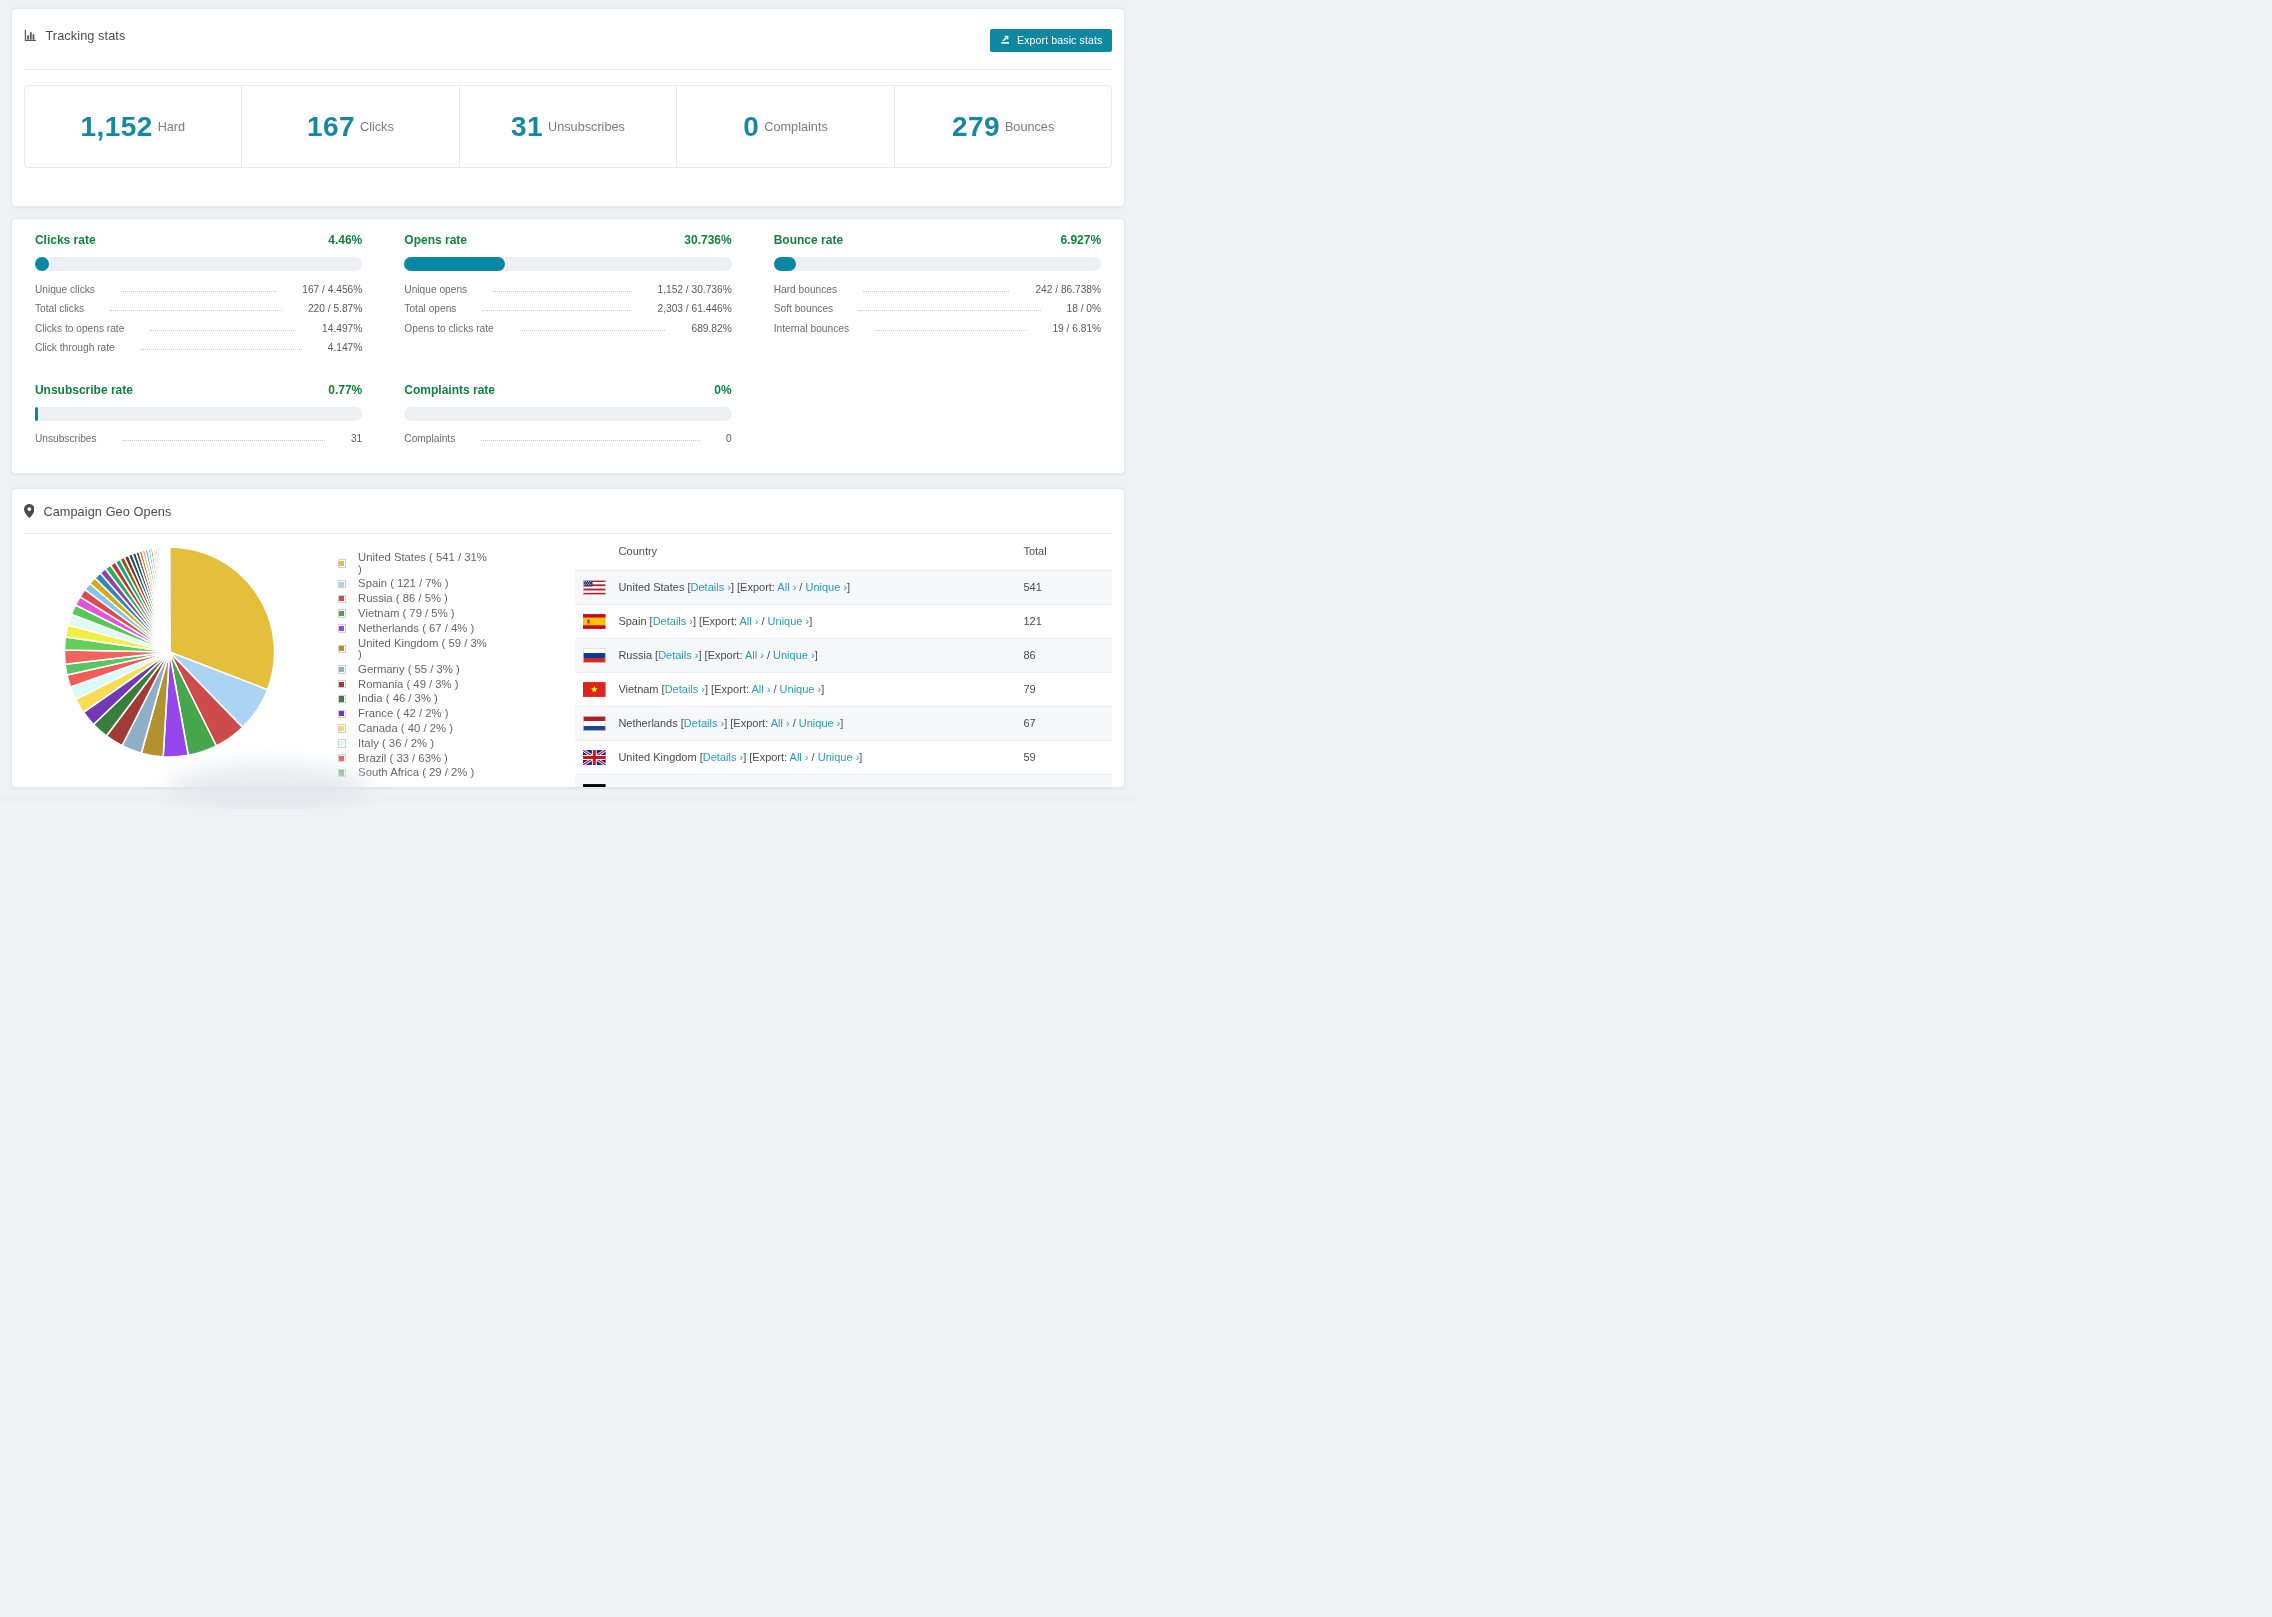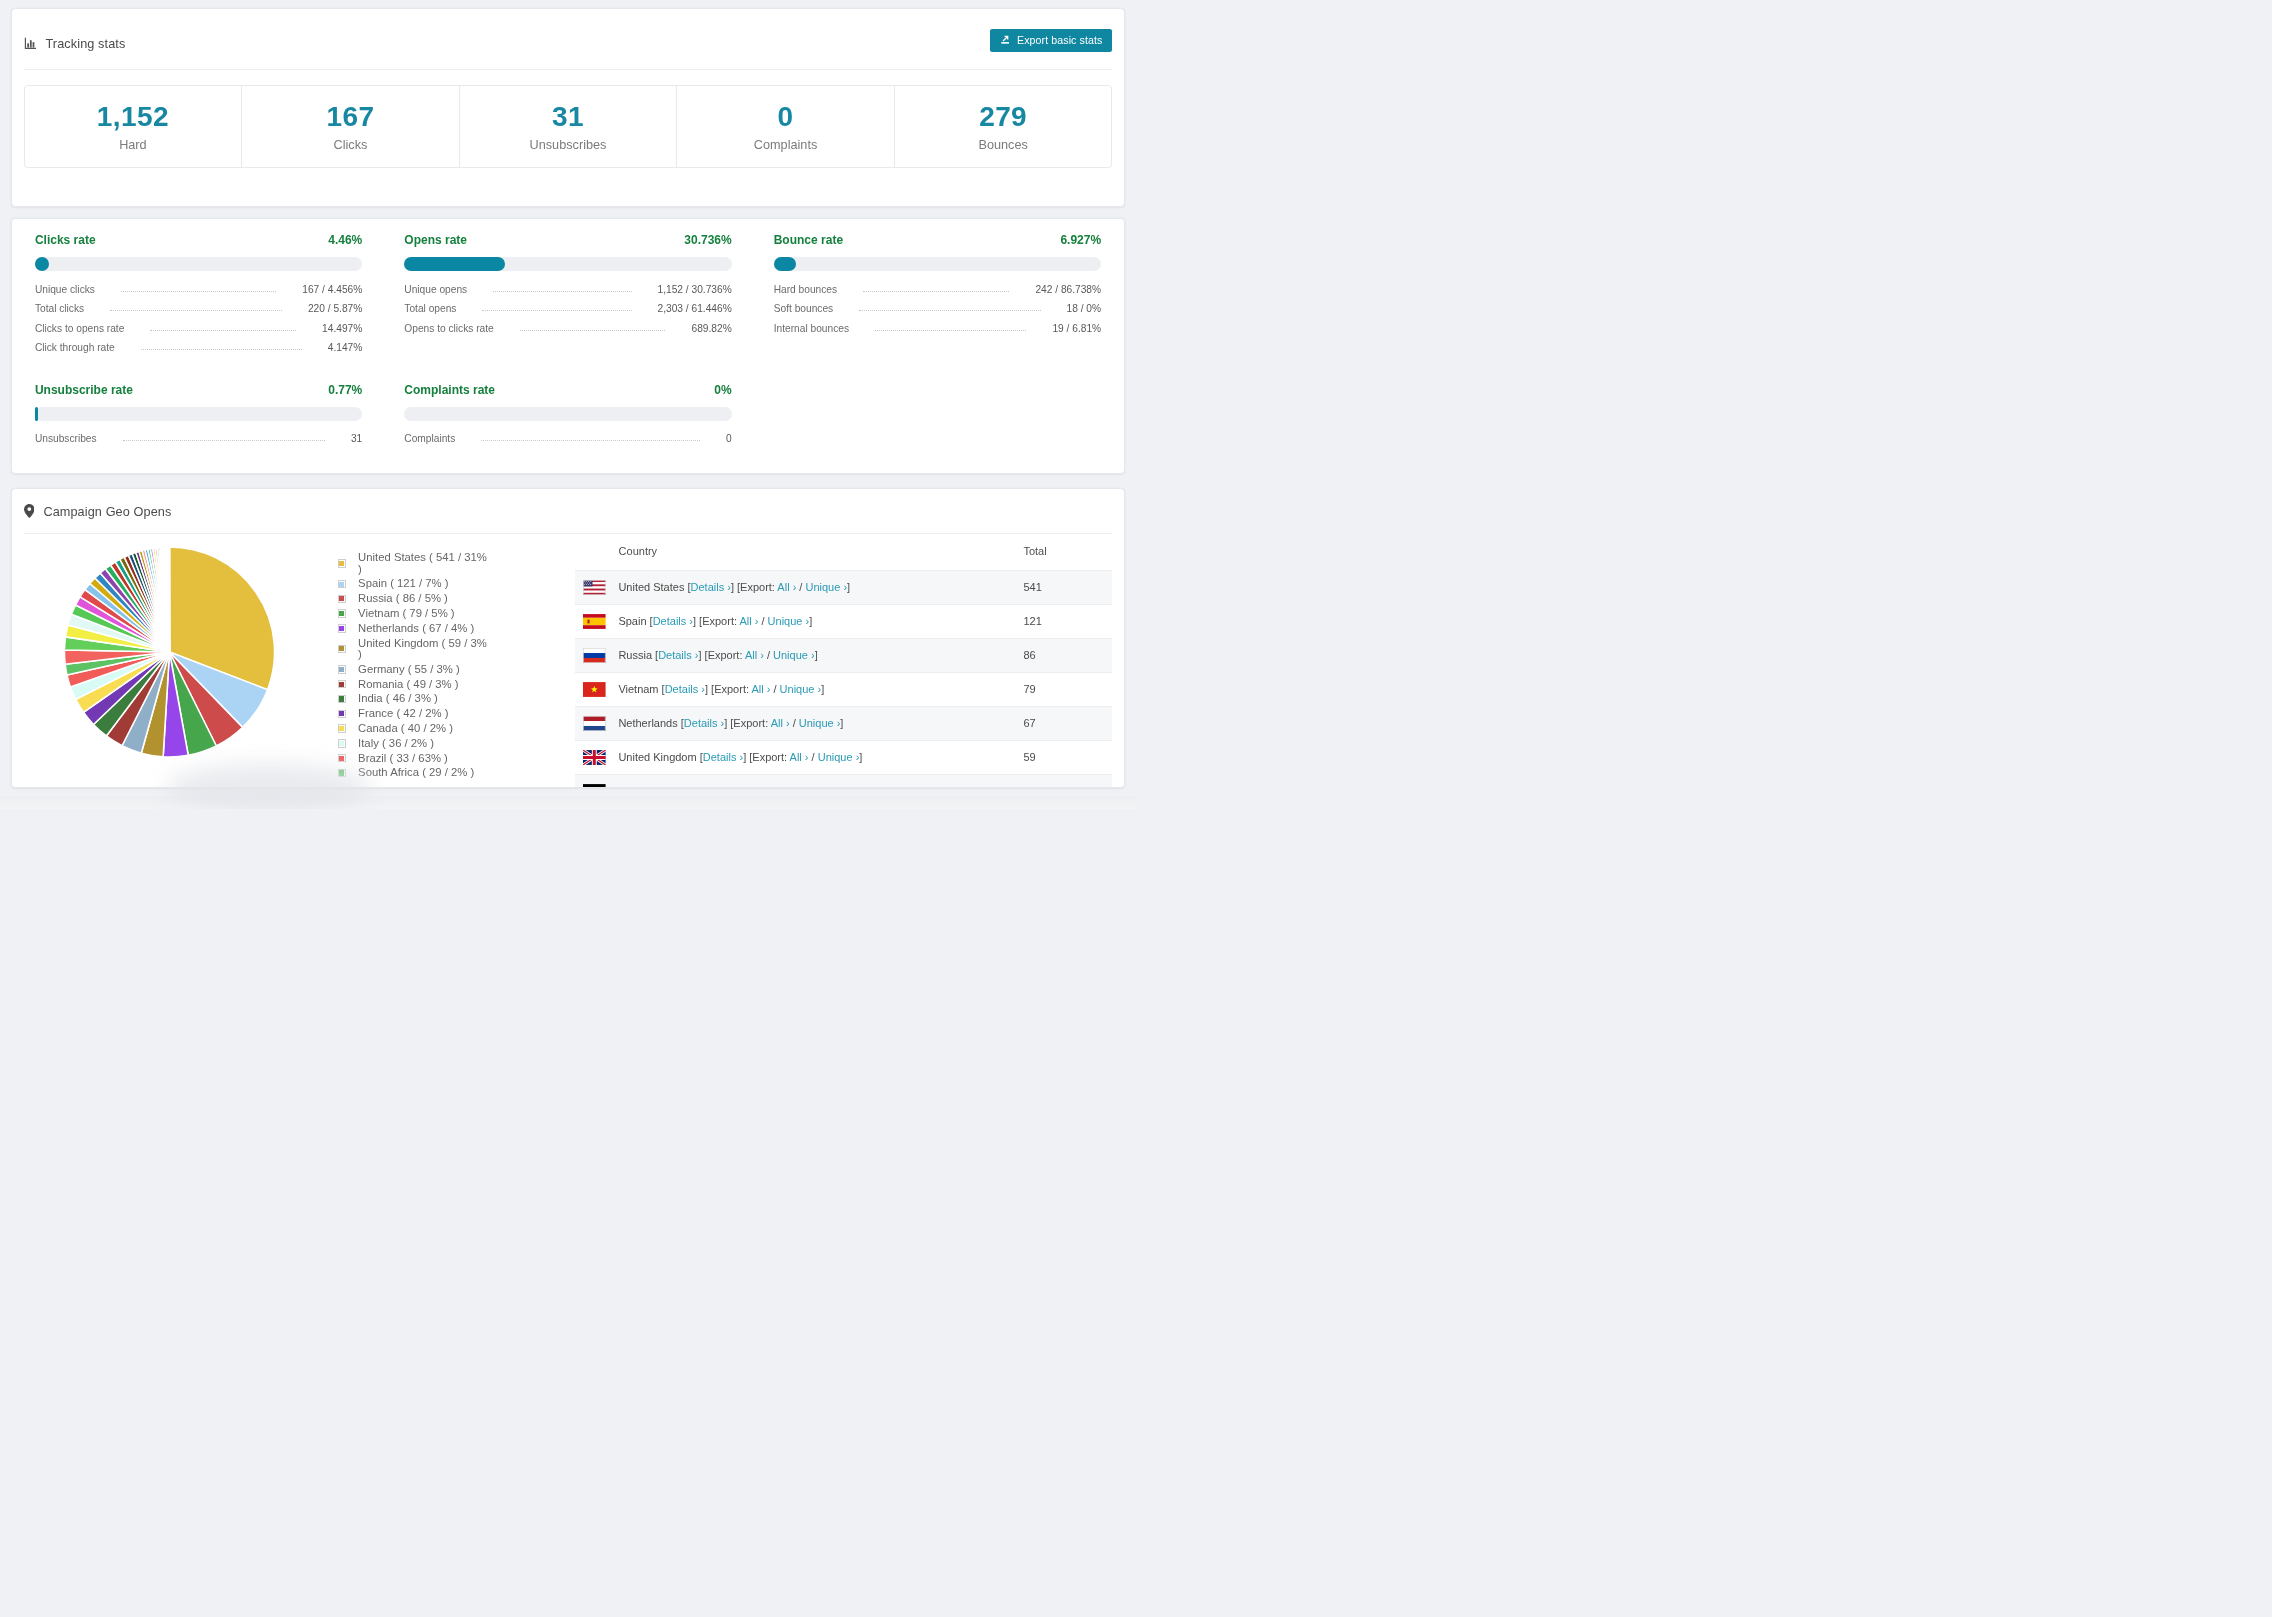--- a/index.html
+++ b/index.html
@@ -13,42 +13,42 @@
   }
   .card {
     background:#fff;
     border:0.7px solid #e4e7ec;
     border-radius:4.2px;
     margin:0 11.3px;
     box-shadow:0 0.7px 2.1px rgba(60,64,67,.08);
     position:relative;
   }
   .card-head {
-    display:flex; justify-content:space-between; align-items:flex-end;
+    display:flex; justify-content:space-between; align-items:flex-start;
     margin:0 11.3px; padding:20px 0 17px;
     border-bottom:0.7px solid #ececee;
   }
   .head-left { display:flex; align-items:center; gap:9.2px; }
   .card-title { font-size:12.7px; color:#4b4b4b; letter-spacing:0.1px; }
 
   
   #tracking-card { margin-top:7.8px; }
   .export-btn {
     display:flex; align-items:center; gap:6.4px;
     background:#0f87a1; color:#fff; border:none; border-radius:2.1px;
     font-size:10.6px; height:23px; padding:0 10px;
     font-family:inherit; cursor:pointer; letter-spacing:0.1px;
   }
   .stats-box {
     display:flex;
     border:0.7px solid #e7e9ec; border-radius:3.5px;
     margin:15.5px 11.3px 38px; height:83px;
   }
   .stat {
-    flex:1; display:flex; flex-direction:column;
+    flex:1; display:flex; flex-direction:row;
     align-items:center; justify-content:center; gap:5px;
     border-left:0.7px solid #e7e9ec;
   }
   .stat:first-child { border-left:none; }
   .stat-value { font-size:28px; font-weight:bold; color:#1787a2; letter-spacing:0.4px; }
   .stat-label { font-size:12.7px; color:#7b7b7b; }
 
   
   #rates-card { margin-top:10.6px; }
   .rates-grid {

